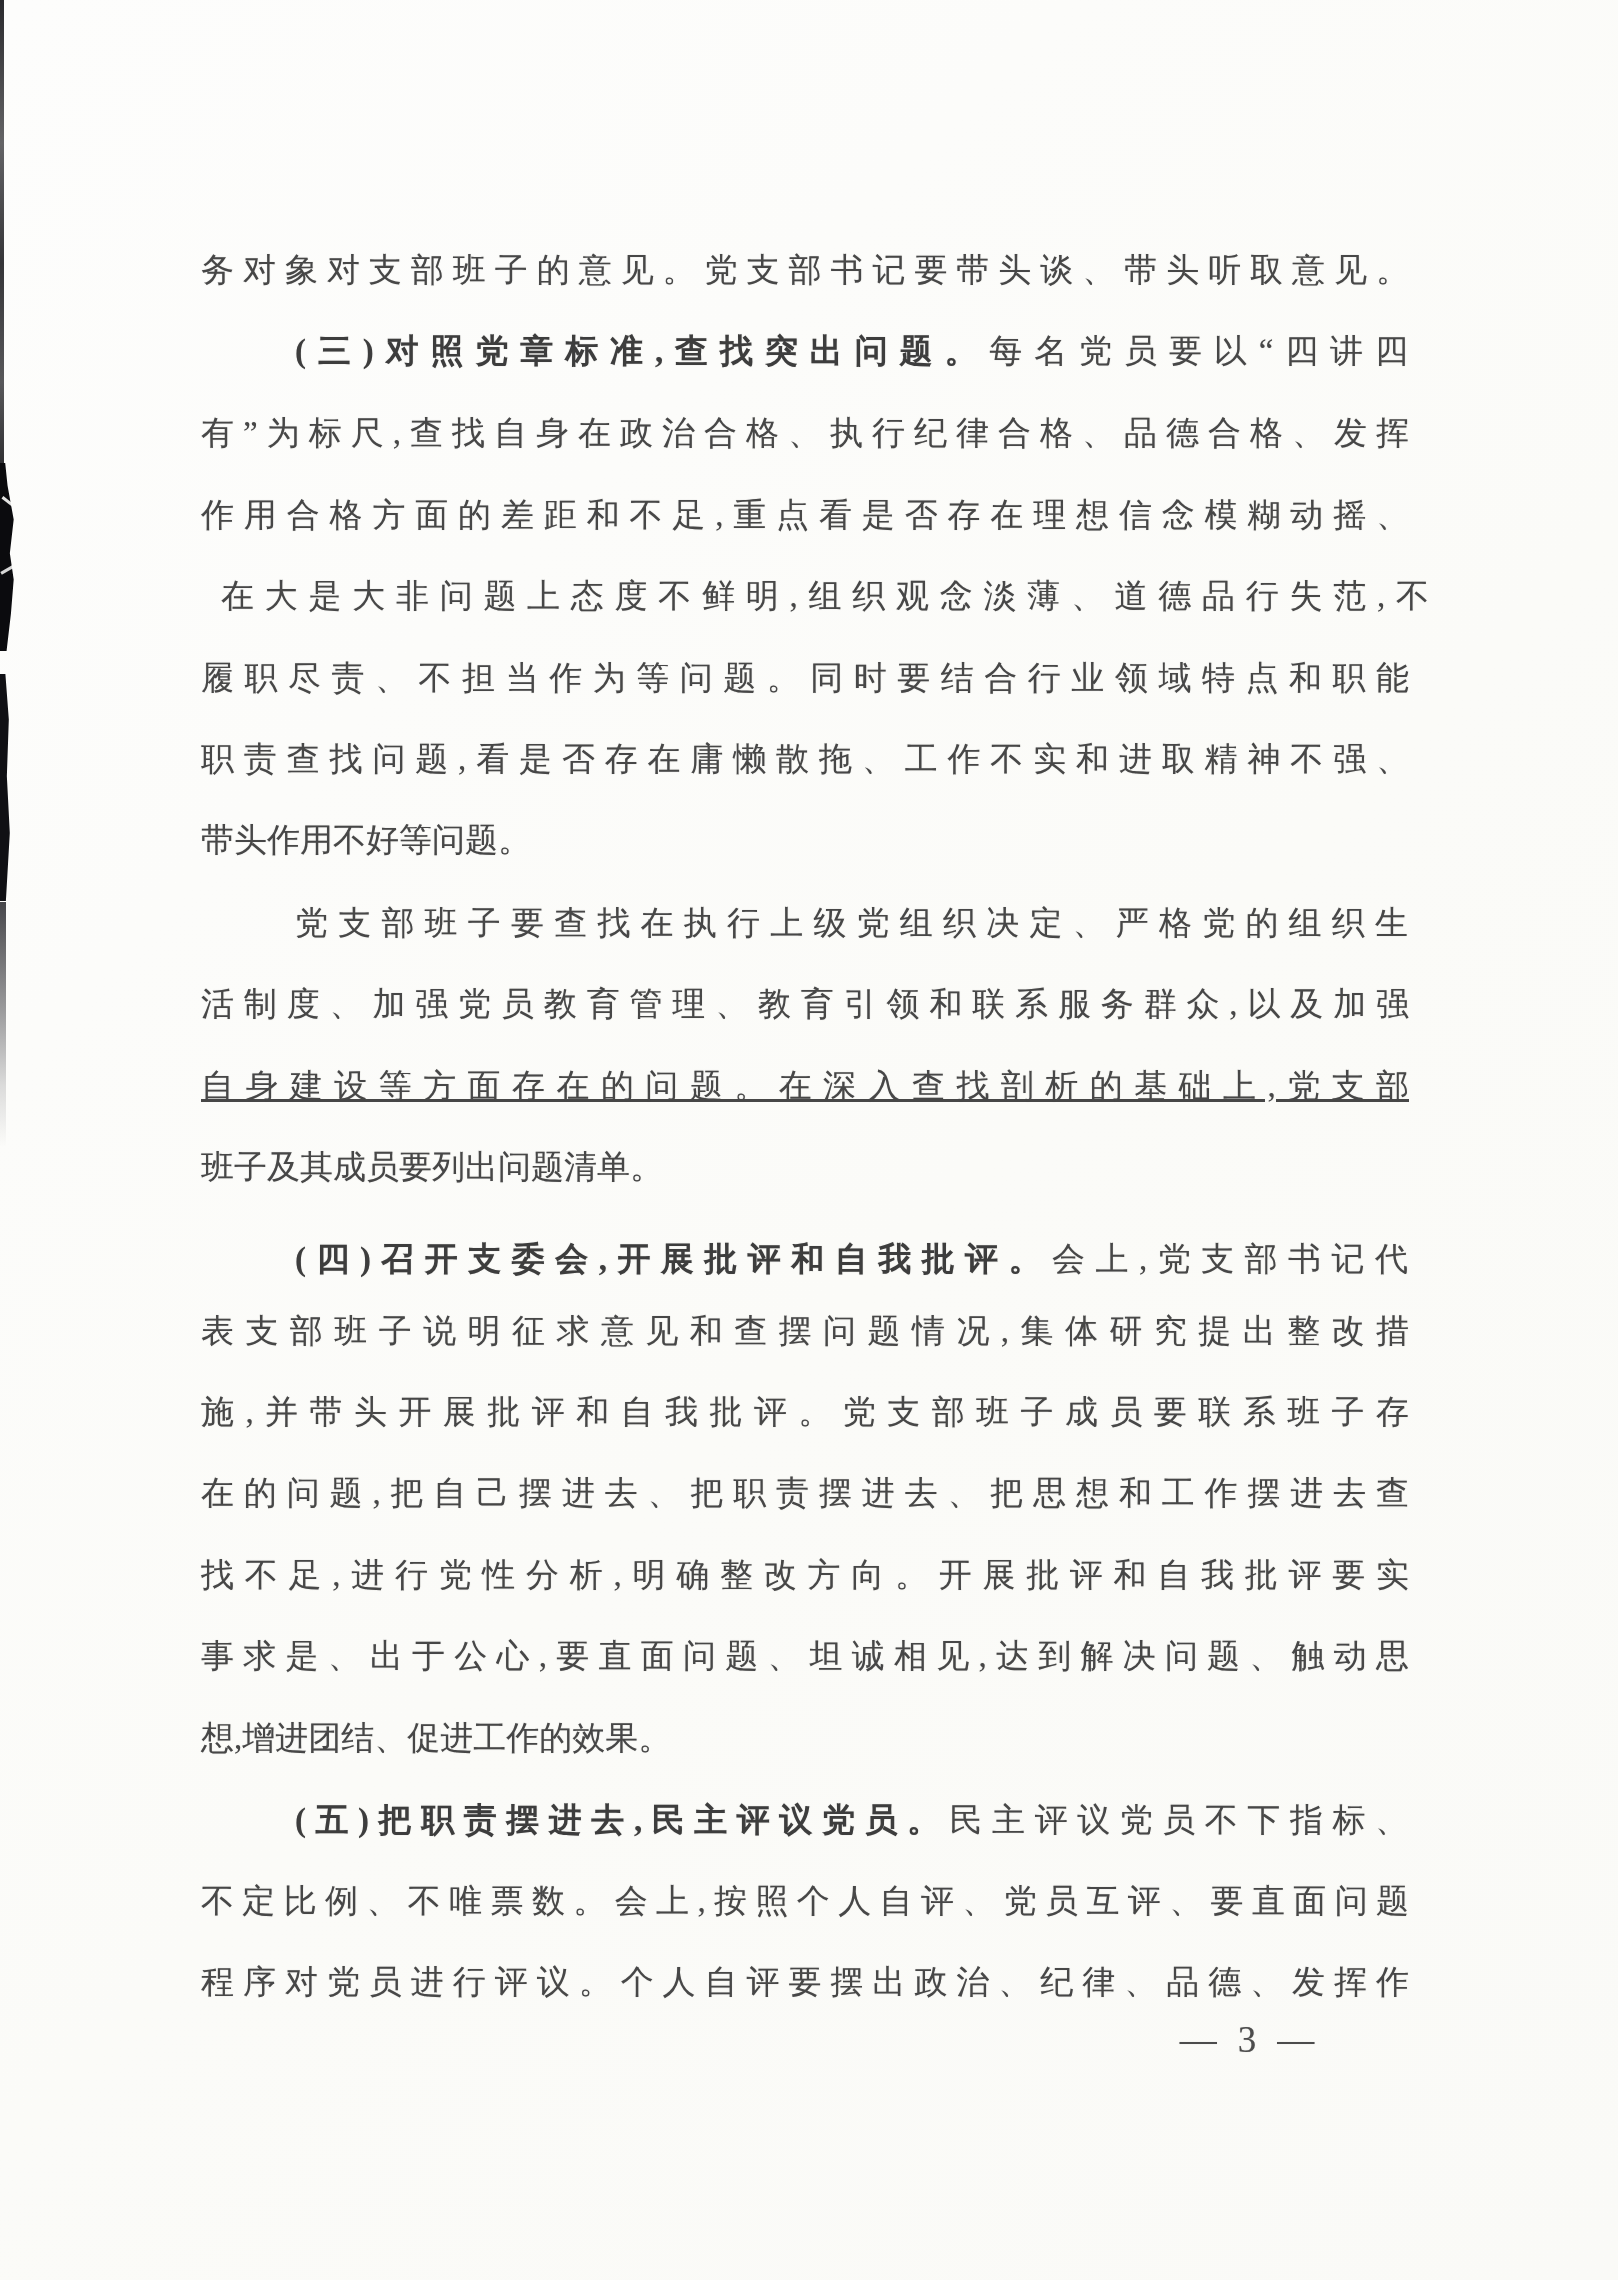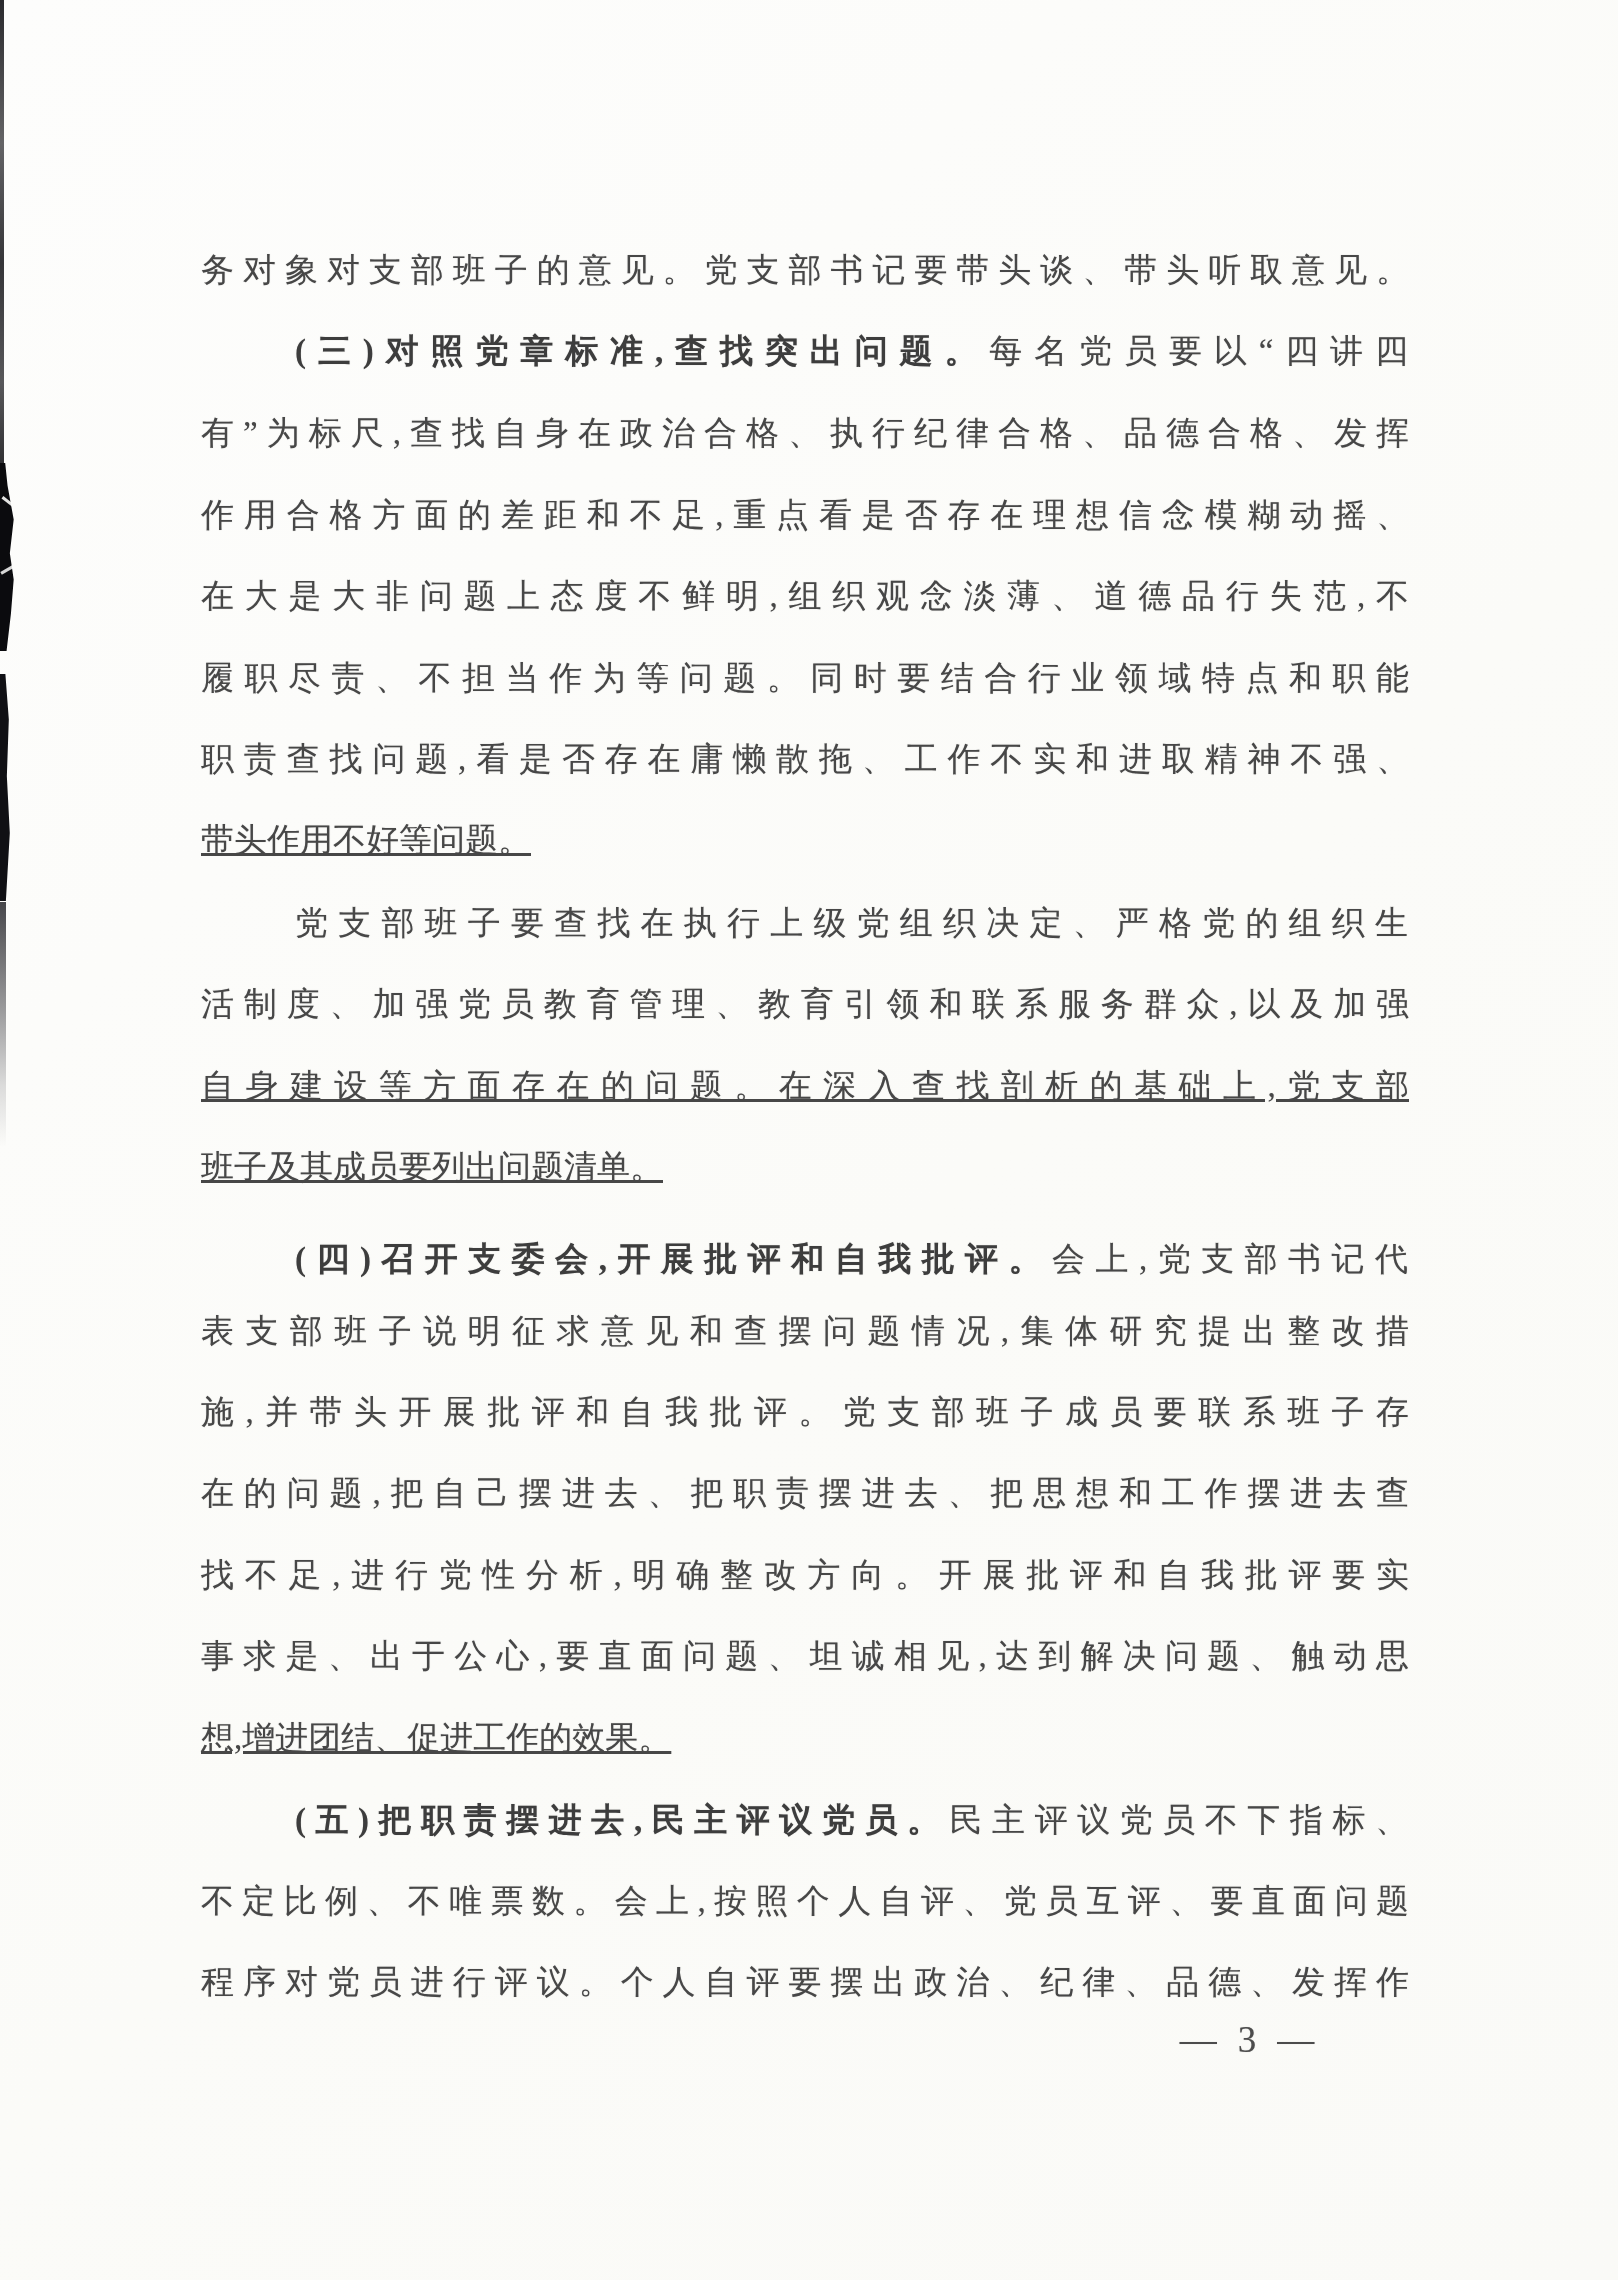--- a/index.html
+++ b/index.html
@@ -32,21 +32,20 @@
     color: #474747;
     text-align: justify;
     text-align-last: justify;
     text-justify: inter-character;
     text-shadow: 0 0 1px rgba(80, 80, 80, 0.35);
     white-space: normal;
   }
   .text-line.short {
     text-align: left;
     text-align-last: left;
-    text-decoration: underline;
   }
   .text-line.indent {
     left: 295px;
     width: 1113px;
   }
   .text-line .seg-bold {
     font-weight: bold;
     color: #3d3d3d;
   }
 
@@ -128,21 +127,21 @@
   <div class="scan-scratch-2"></div>
   <div class="scan-blob-2"></div>
   <div class="scan-fade"></div>
 </div>
 
 <div id="document-body">
     <div class="text-line" style="top: 245px;"><span class="seg-regular">务对象对支部班子的意见。党支部书记要带头谈、带头听取意见。</span></div>
     <div class="text-line indent" style="top: 326px;"><span class="seg-bold">(三)对照党章标准,查找突出问题。</span><span class="seg-regular">每名党员要以“四讲四</span></div>
     <div class="text-line" style="top: 408px;"><span class="seg-regular">有”为标尺,查找自身在政治合格、执行纪律合格、品德合格、发挥</span></div>
     <div class="text-line" style="top: 490px;"><span class="seg-regular">作用合格方面的差距和不足,重点看是否存在理想信念模糊动摇、</span></div>
-    <div class="text-line" style="top: 571px;"><span class="seg-regular">在大是大非问题上态度不鲜明,组织观念淡薄、道德品行失范,不</span></div>
+    <div class="text-line" style="top: 571px; margin-left: 20px;"><span class="seg-regular">在大是大非问题上态度不鲜明,组织观念淡薄、道德品行失范,不</span></div>
     <div class="text-line" style="top: 653px;"><span class="seg-regular">履职尽责、不担当作为等问题。同时要结合行业领域特点和职能</span></div>
     <div class="text-line" style="top: 734px;"><span class="seg-regular">职责查找问题,看是否存在庸懒散拖、工作不实和进取精神不强、</span></div>
     <div class="text-line short" style="top: 815px;"><span class="seg-regular">带头作用不好等问题。</span></div>
     <div class="text-line indent" style="top: 898px;"><span class="seg-regular">党支部班子要查找在执行上级党组织决定、严格党的组织生</span></div>
     <div class="text-line" style="top: 979px;"><span class="seg-regular">活制度、加强党员教育管理、教育引领和联系服务群众,以及加强</span></div>
     <div class="text-line" style="top: 1061px; text-decoration: underline;"><span class="seg-regular">自身建设等方面存在的问题。在深入查找剖析的基础上,党支部</span></div>
     <div class="text-line short" style="top: 1142px;"><span class="seg-regular">班子及其成员要列出问题清单。</span></div>
     <div class="text-line indent" style="top: 1224px; margin-top: 10px;"><span class="seg-bold">(四)召开支委会,开展批评和自我批评。</span><span class="seg-regular">会上,党支部书记代</span></div>
     <div class="text-line" style="top: 1306px;"><span class="seg-regular">表支部班子说明征求意见和查摆问题情况,集体研究提出整改措</span></div>
     <div class="text-line" style="top: 1387px;"><span class="seg-regular">施,并带头开展批评和自我批评。党支部班子成员要联系班子存</span></div>

